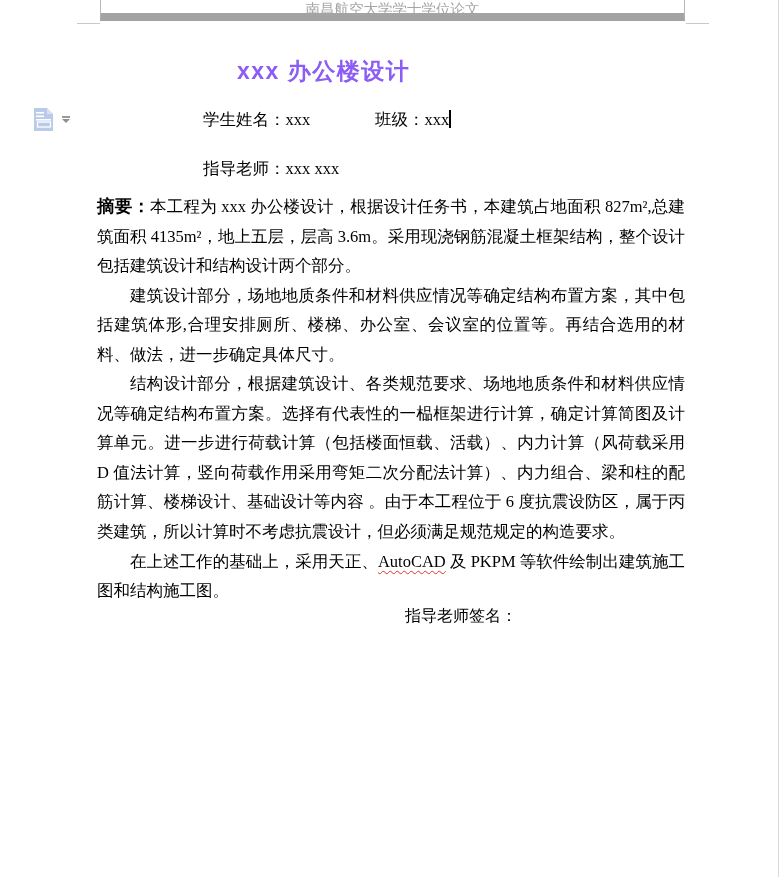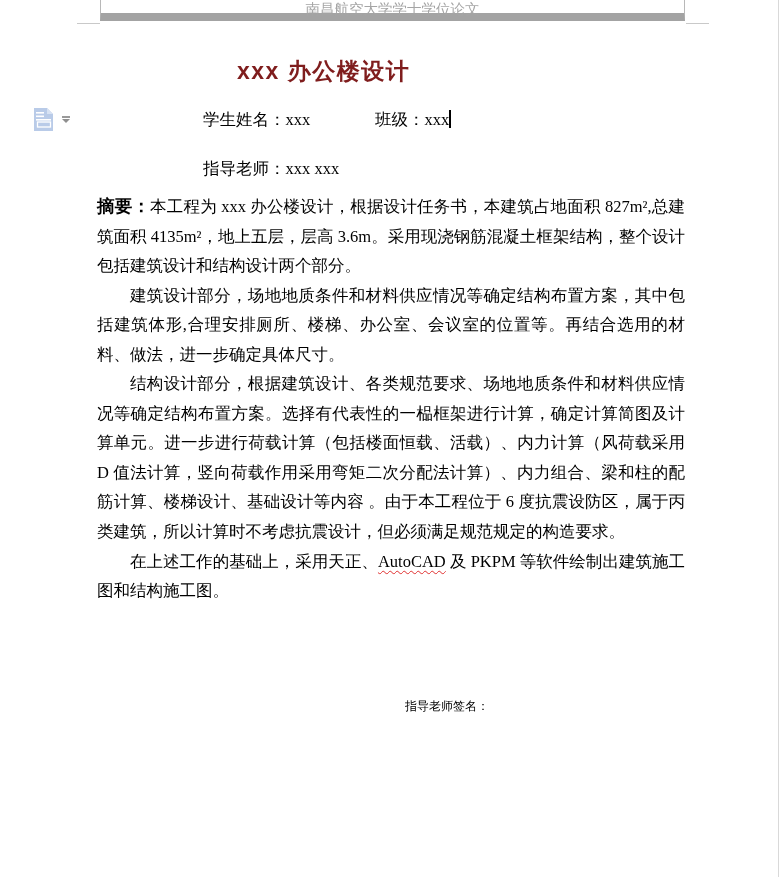--- a/index.html
+++ b/index.html
@@ -25,42 +25,42 @@
   
   .margin-tag { position:absolute; left:33px; top:108px; display:flex; align-items:flex-start; }
   .tag-icon { display:block; }
   .dd-btn { margin-left:8px; margin-top:8px; display:flex; flex-direction:column; align-items:center; cursor:pointer; }
   .dd-bar { width:8px; height:1.5px; background:#9a9a9a; margin-bottom:1.5px; }
   .dd-tri { width:0; height:0; border-left:4px solid transparent; border-right:4px solid transparent; border-top:4px solid #8f8f8f; }
   
   .content { position:absolute; left:97px; top:55px; width:588px; }
   .doc-title {
     padding-left:140px; font-size:23px; font-weight:bold; letter-spacing:1.5px;
-    line-height:33px; font-family:"Liberation Sans", sans-serif; color:#7f1d1d;
+    line-height:33px; font-family:"Liberation Sans", sans-serif; color:#8b5cf6;
   }
   .info-line { padding-left:106px; font-size:16.5px; line-height:22px; color:#000; }
   .line-student { margin-top:20px; }
   .line-advisor { margin-top:26px; }
   .hei { font-family:"Liberation Sans", sans-serif; font-weight:500; }
   .val { font-family:"Liberation Serif", serif; }
   .pair { display:inline-block; width:172px; }
   .caret { display:inline-block; width:1.5px; height:18px; background:#000; vertical-align:-3px; }
   .para {
     font-size:16.5px; line-height:29.55px; text-align:justify; color:#000;
     font-family:"Liberation Serif", serif;
   }
   .para.indent { text-indent:2em; }
   .p-first { margin-top:12px; }
   .abstract-label, .kw-label {
     font-family:"Liberation Sans", sans-serif; font-weight:bold; font-size:17.5px;
   }
   .spell-error { text-decoration:underline wavy #e03030; text-decoration-thickness:1px; text-underline-offset:3px; }
   .keywords-line { margin-top:50px; font-size:16.5px; line-height:24px; }
   .signature-line {
-    margin-top:92px; padding-left:308px; font-size:12px;
+    padding-left:308px; font-size:16px;
     font-family:"Liberation Sans", sans-serif; font-weight:500; color:#000;
   }
 </style>
 </head>
 <body>
 
 <div class="page">
 
   <div class="page-right-edge"></div>
 

